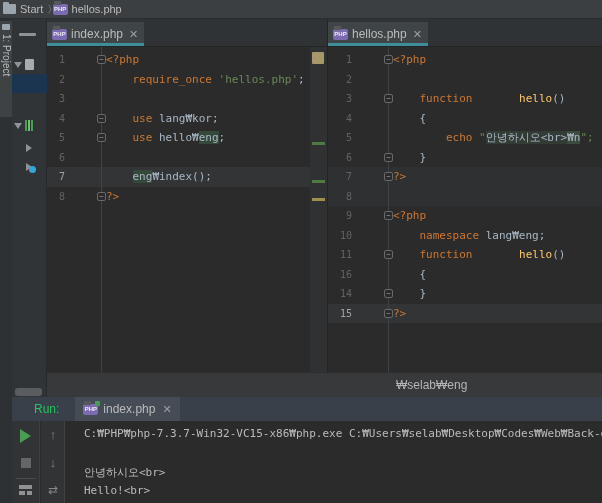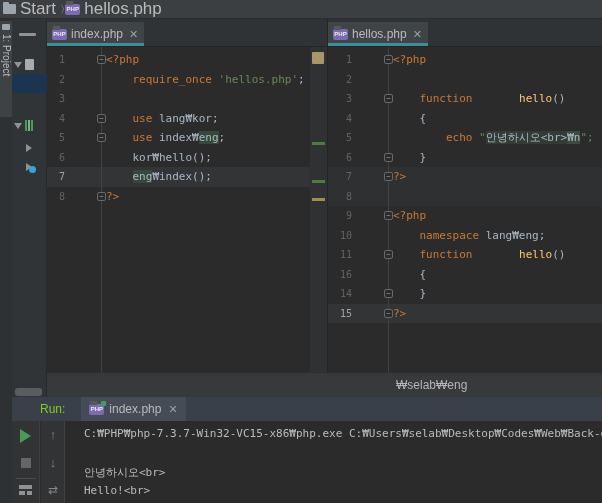--- a/index.html
+++ b/index.html
@@ -3,21 +3,21 @@
 <meta charset="utf-8">
 <style>
   * { margin:0; padding:0; box-sizing:border-box; }
   html,body { width:602px; height:503px; overflow:hidden; background:#3C3F41;
               font-family:"Liberation Sans", sans-serif; }
   #app { position:relative; width:602px; height:503px; background:#3C3F41; color:#BBBBBB; }
 
   
   .navbar { position:absolute; left:0; top:0; width:602px; height:19px; background:#3C3F41;
             border-bottom:1px solid #2B2D2E; display:flex; align-items:center; padding-left:3px; }
-  .navbar .crumb { font-size:17px; color:#BBBBBB; margin:0 4px; }
+  .navbar .crumb { font-size:11px; color:#BBBBBB; margin:0 4px; }
   .crumb-sep { color:#787878; font-size:10px; margin:0 1px; }
 
   
   .folder-ico { position:relative; width:13px; height:10px; background:#9AA5AD; border-radius:1px; display:inline-block; }
   .folder-ico:before { content:""; position:absolute; left:0; top:-2px; width:6px; height:3px; background:#9AA5AD; border-radius:1px 1px 0 0; }
 
   
   .php-ico { position:relative; width:15px; height:11px; background:#7C6BB0; border-radius:2px;
              display:inline-flex; align-items:center; justify-content:center; flex:none; }
   .php-ico span { font-size:6px; font-weight:bold; color:#EDEAF5; letter-spacing:0; }
@@ -97,21 +97,21 @@
   .mark.m1 { top:95px; } .mark.m2 { top:133px; } .mark.m3 { top:151px; }
 
   
   .crumbbar { position:absolute; left:47px; top:372px; width:555px; height:25px; background:#37393B;
               border-top:1px solid #2A2C2D; display:flex; align-items:center; }
   .crumbbar .ns { font-size:12px; color:#B5B5B5; margin-left:349px; }
 
   
   .run-panel { position:absolute; left:12px; top:397px; width:590px; height:106px; background:#2B2B2B; }
   .run-header { position:absolute; left:0; top:0; width:590px; height:24px; background:#39404A; display:flex; align-items:center; }
-  .run-label { font-size:12px; color:#84cc16; margin-left:28px; }
+  .run-label { font-size:12px; color:#22c55e; margin-left:22px; }
   .run-tab { margin-left:16px; height:24px; background:#454C55; display:flex; align-items:center; gap:5px; padding:0 8px; }
   .run-tab .tab-label { font-size:12px; color:#BBBBBB; }
   .run-tab .php-ico:after { content:""; position:absolute; right:-2px; top:-3px; width:5px; height:5px; background:#499C54; border-radius:1px; }
 
   .run-toolbar1 { position:absolute; left:0; top:24px; width:28px; height:82px; background:#313335; border-right:1px solid #3E4143; }
   .run-toolbar2 { position:absolute; left:29px; top:24px; width:24px; height:82px; background:#313335; border-right:1px solid #3E4143; }
   .play-ico { position:absolute; left:8px; top:8px; width:0; height:0; border-top:7px solid transparent; border-bottom:7px solid transparent; border-left:11px solid #499C54; }
   .stop-ico { position:absolute; left:9px; top:37px; width:10px; height:10px; background:#63676A; }
   .tb-div { position:absolute; left:4px; top:57px; width:20px; height:1px; background:#4A4D4F; }
   .layout-ico { position:absolute; left:7px; top:64px; width:13px; height:10px; }
@@ -212,26 +212,25 @@
             <span class="fold-col">
               <span class="fold-box fold-open">−</span>
             </span>
             <span class="code-text"><span class="tk-ws">    </span><span class="tk-kw">use</span><span class="tk-pl"> lang₩kor;</span></span>
           </div>
           <div class="code-line">
             <span class="ln-num">5</span>
             <span class="fold-col">
               <span class="fold-box fold-close">−</span>
             </span>
-            <span class="code-text"><span class="tk-ws">    </span><span class="tk-kw">use</span><span class="tk-pl"> index₩</span><span class="tk-hl">eng</span><span class="tk-pl">;</span></span>
+            <span class="code-text"><span class="tk-ws">    </span><span class="tk-kw">use</span><span class="tk-pl"> hello₩</span><span class="tk-hl">eng</span><span class="tk-pl">;</span></span>
           </div>
           <div class="code-line">
             <span class="ln-num">6</span>
             <span class="fold-col"></span>
-            <span class="code-text"><span class="tk-ws">    </span><span class="tk-pl">kor₩hello();</span></span>
           </div>
           <div class="code-line bg-current">
             <span class="ln-num current">7</span>
             <span class="fold-col"></span>
             <span class="code-text"><span class="tk-ws">    </span><span class="tk-hl">eng</span><span class="tk-pl">₩index();</span></span>
           </div>
           <div class="code-line">
             <span class="ln-num">8</span>
             <span class="fold-col">
               <span class="fold-box fold-close">−</span>

